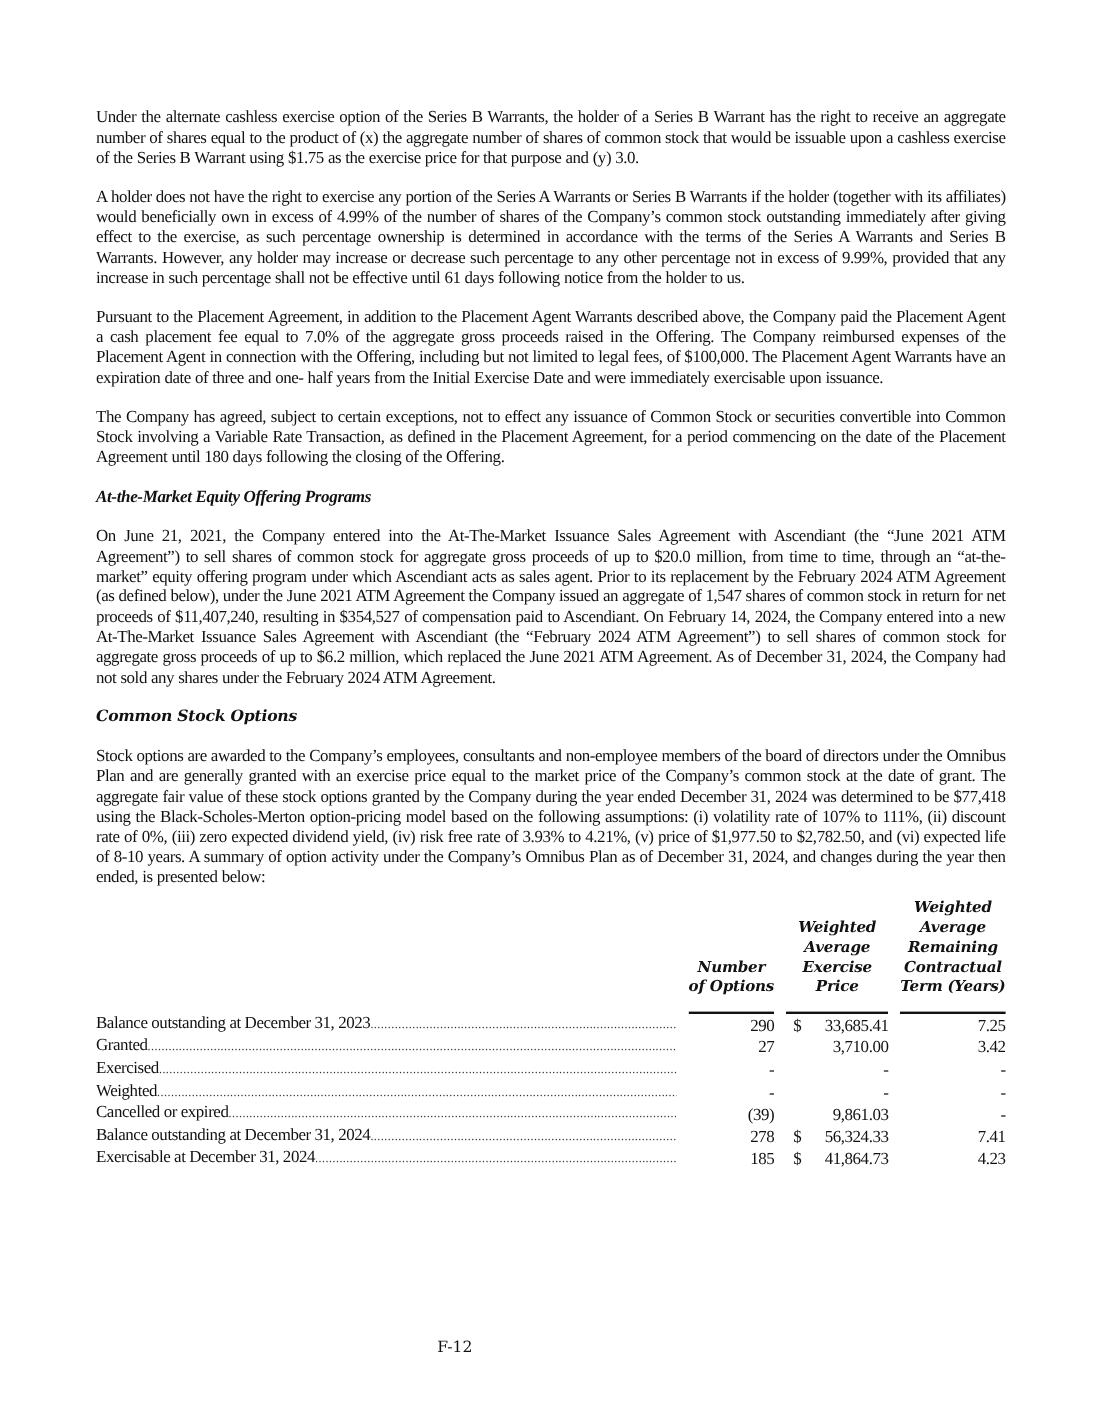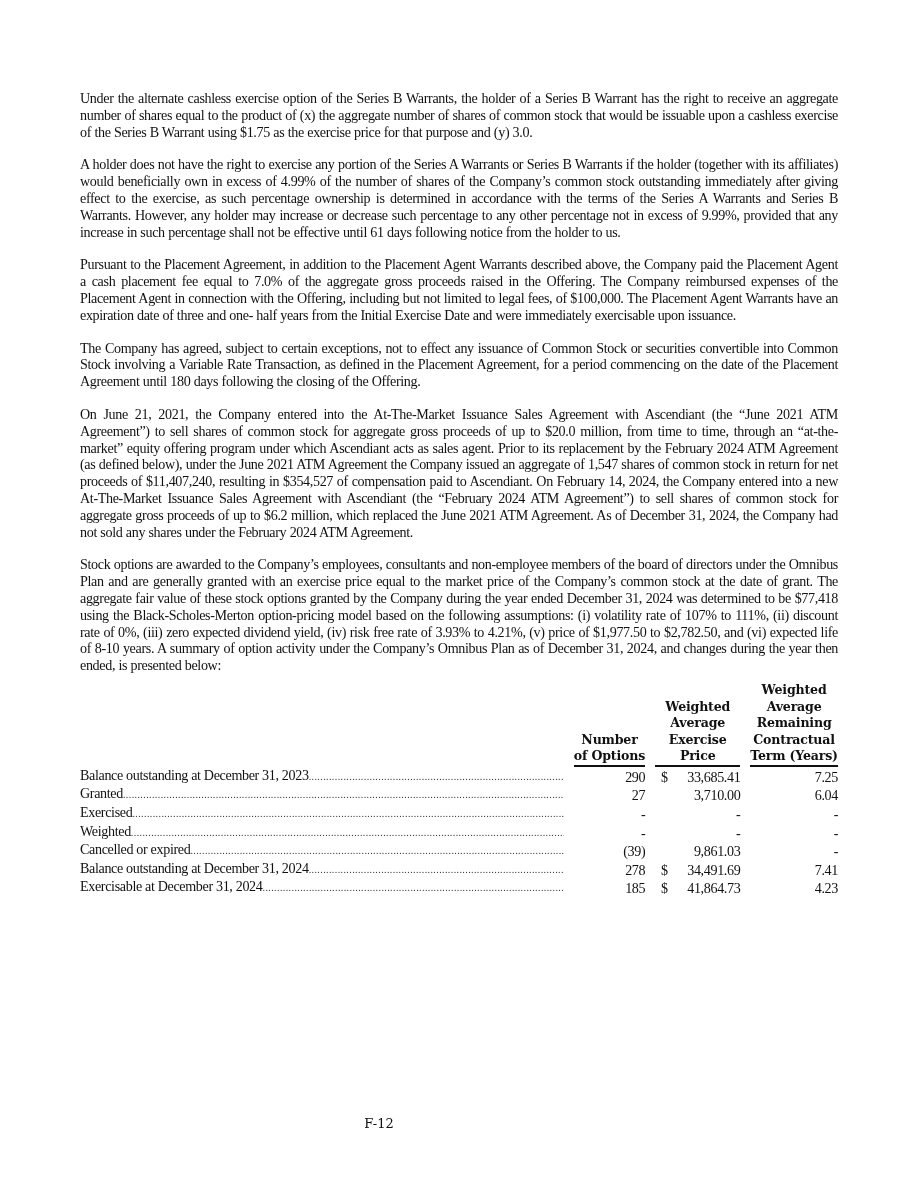--- a/index.html
+++ b/index.html
@@ -30,21 +30,21 @@
   
   table.opt {
     border-collapse: collapse; width: 758px; margin-top: 4px;
     font-size: 14.1px; line-height: 16.6px; letter-spacing: -0.35px;
   }
   table.opt th {
     font-family: "DejaVu Serif", serif; font-weight: bold;
     font-size: 12.6px; line-height: 16.6px; text-align: center;
     vertical-align: bottom; padding: 0; letter-spacing: -0.2px;
   }
-  table.opt th span.u { display: block; border-bottom: 2px solid #111; padding-bottom: 0; }
+  table.opt th span.u { display: block; border-bottom: 2px solid #111; padding-bottom: 12px; font-style: italic; }
   table.opt td { padding: 0; vertical-align: bottom; white-space: nowrap; }
   td.label { width: 484px; }
   td.label .lblwrap { display: flex; align-items: baseline; width: 484px; overflow: hidden; }
   td.label .lbl { flex: none; }
   td.label .dots {
     flex: 1 1 auto; overflow: hidden; white-space: nowrap;
     font-size: 10px; letter-spacing: 0.4px; color: #333;
   }
   td.gap { width: 10px; }
   td.num { text-align: right; }
@@ -60,22 +60,24 @@
 </style>
 </head>
 <body>
 
 <div class="page">
   <p class="body">Under the alternate cashless exercise option of the Series B Warrants, the holder of a Series B Warrant has the right to receive an aggregate number of shares equal to the product of (x) the aggregate number of shares of common stock that would be issuable upon a cashless exercise of the Series B Warrant using $1.75 as the exercise price for that purpose and (y) 3.0.</p>
   <p class="body">A holder does not have the right to exercise any portion of the Series A Warrants or Series B Warrants if the holder (together with its affiliates) would beneficially own in excess of 4.99% of the number of shares of the Company’s common stock outstanding immediately after giving effect to the exercise, as such percentage ownership is determined in accordance with the terms of the Series A Warrants and Series B Warrants. However, any holder may increase or decrease such percentage to any other percentage not in excess of 9.99%, provided that any increase in such percentage shall not be effective until 61 days following notice from the holder to us.</p>
   <p class="body">Pursuant to the Placement Agreement, in addition to the Placement Agent Warrants described above, the Company paid the Placement Agent a cash placement fee equal to 7.0% of the aggregate gross proceeds raised in the Offering. The Company reimbursed expenses of the Placement Agent in connection with the Offering, including but not limited to legal fees, of $100,000. The Placement Agent Warrants have an expiration date of three and one- half years from the Initial Exercise Date and were immediately exercisable upon issuance.</p>
   <p class="body">The Company has agreed, subject to certain exceptions, not to effect any issuance of Common Stock or securities convertible into Common Stock involving a Variable Rate Transaction, as defined in the Placement Agreement, for a period commencing on the date of the Placement Agreement until 180 days following the closing of the Offering.</p>
 
+  <div class="h-italic">At-the-Market Equity Offering Programs</div>
   <p class="body">On June 21, 2021, the Company entered into the At-The-Market Issuance Sales Agreement with Ascendiant (the “June 2021 ATM Agreement”) to sell shares of common stock for aggregate gross proceeds of up to $20.0 million, from time to time, through an “at-the-market” equity offering program under which Ascendiant acts as sales agent. Prior to its replacement by the February 2024 ATM Agreement (as defined below), under the June 2021 ATM Agreement the Company issued an aggregate of 1,547 shares of common stock in return for net proceeds of $11,407,240, resulting in $354,527 of compensation paid to Ascendiant. On February 14, 2024, the Company entered into a new At-The-Market Issuance Sales Agreement with Ascendiant (the “February 2024 ATM Agreement”) to sell shares of common stock for aggregate gross proceeds of up to $6.2 million, which replaced the June 2021 ATM Agreement. As of December 31, 2024, the Company had not sold any shares under the February 2024 ATM Agreement.</p>
 
+  <div class="h-italic serif2">Common Stock Options</div>
   <p class="body" style="margin-bottom:8px;">Stock options are awarded to the Company’s employees, consultants and non-employee members of the board of directors under the Omnibus Plan and are generally granted with an exercise price equal to the market price of the Company’s common stock at the date of grant. The aggregate fair value of these stock options granted by the Company during the year ended December 31, 2024 was determined to be $77,418 using the Black-Scholes-Merton option-pricing model based on the following assumptions: (i) volatility rate of 107% to 111%, (ii) discount rate of 0%, (iii) zero expected dividend yield, (iv) risk free rate of 3.93% to 4.21%, (v) price of $1,977.50 to $2,782.50, and (vi) expected life of 8-10 years.  A summary of option activity under the Company’s Omnibus Plan as of December 31, 2024, and changes during the year then ended, is presented below:</p>
 
   <table class="opt">
     <thead>
       <tr>
         <th></th>
         <th class="gap"></th>
         <th style="width:72px;">
             <span class="u">Number of Options</span>
           </th>
@@ -119,21 +121,21 @@
           <td class="gap"></td>
           <td class="num c-n">27</td>
           <td class="gap"></td>
           <td class="num c-p">
             <div class="pricewrap">
               <span class="cur"></span>
               <span>3,710.00</span>
             </div>
           </td>
           <td class="gap"></td>
-          <td class="num c-t">6.04</td>
+          <td class="num c-t">3.42</td>
         </tr>
         <tr>
           <td class="label">
             <div class="lblwrap">
               <span class="lbl">Exercised</span>
               <span class="dots">..........................................................................................................................................................................................</span>
             </div>
           </td>
           <td class="gap"></td>
           <td class="num c-n">-</td>
@@ -191,21 +193,21 @@
               <span class="lbl">Balance outstanding at December 31, 2024</span>
               <span class="dots">..........................................................................................................................................................................................</span>
             </div>
           </td>
           <td class="gap"></td>
           <td class="num c-n">278</td>
           <td class="gap"></td>
           <td class="num c-p">
             <div class="pricewrap">
               <span class="cur">$</span>
-              <span>34,491.69</span>
+              <span>56,324.33</span>
             </div>
           </td>
           <td class="gap"></td>
           <td class="num c-t">7.41</td>
         </tr>
         <tr>
           <td class="label">
             <div class="lblwrap">
               <span class="lbl">Exercisable at December 31, 2024</span>
               <span class="dots">..........................................................................................................................................................................................</span>

